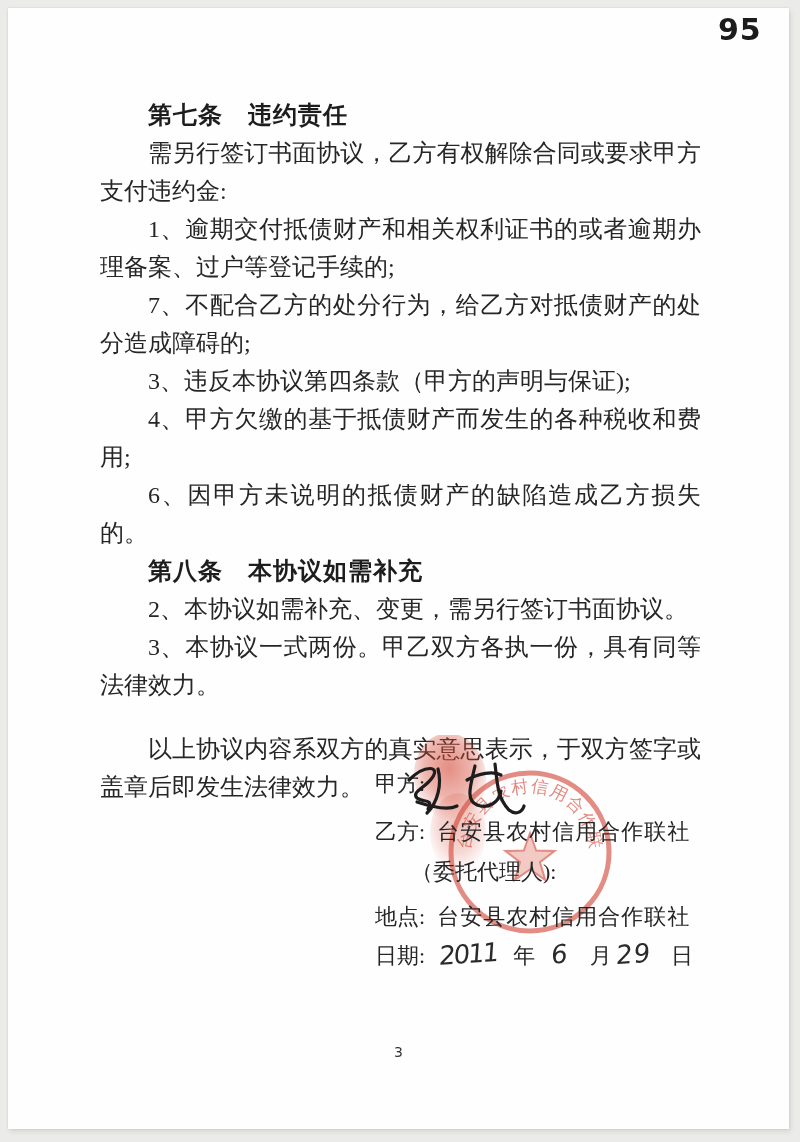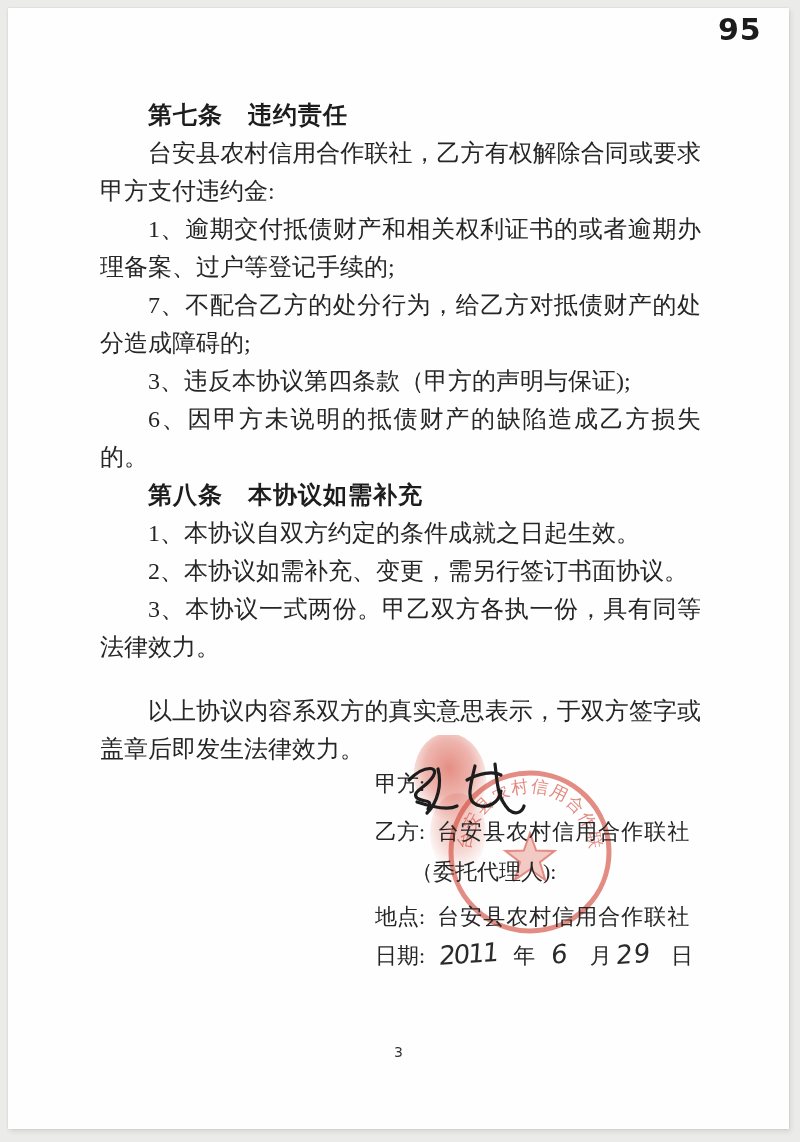--- a/index.html
+++ b/index.html
@@ -112,27 +112,27 @@
 </head>
 <body>
 
 <div class="scan">
   <div class="paper"></div>
 
   <div class="corner-num">95</div>
 
   <div class="content">
     <p class="heading">第七条　违约责任</p>
-    <p>台安县农村信用合作联社，乙方有权解除合同或要求甲方支付违约金:</p>
+    <p>需另行签订书面协议，乙方有权解除合同或要求甲方支付违约金:</p>
     <p>1、逾期交付抵债财产和相关权利证书的或者逾期办理备案、过户等登记手续的;</p>
     <p>7、不配合乙方的处分行为，给乙方对抵债财产的处分造成障碍的;</p>
     <p>3、违反本协议第四条款（甲方的声明与保证);</p>
+    <p>4、甲方欠缴的基于抵债财产而发生的各种税收和费用;</p>
     <p>6、因甲方未说明的抵债财产的缺陷造成乙方损失的。</p>
     <p class="heading">第八条　本协议如需补充</p>
-    <p>1、本协议自双方约定的条件成就之日起生效。</p>
     <p>2、本协议如需补充、变更，需另行签订书面协议。</p>
     <p>3、本协议一式两份。甲乙双方各执一份，具有同等法律效力。</p>
     <p class="closing">以上协议内容系双方的真实意思表示，于双方签字或盖章后即发生法律效力。</p>
   </div>
 
   <svg class="seal" viewBox="0 0 170 170" xmlns="http://www.w3.org/2000/svg">
     <defs>
       <path id="sealArc" d="M 25,85 A 60,60 0 0 1 145,85" fill="none"></path>
     </defs>
     <circle cx="85" cy="85" r="79" fill="none" stroke-width="5" opacity="0.8" stroke="#d6564a"></circle>

